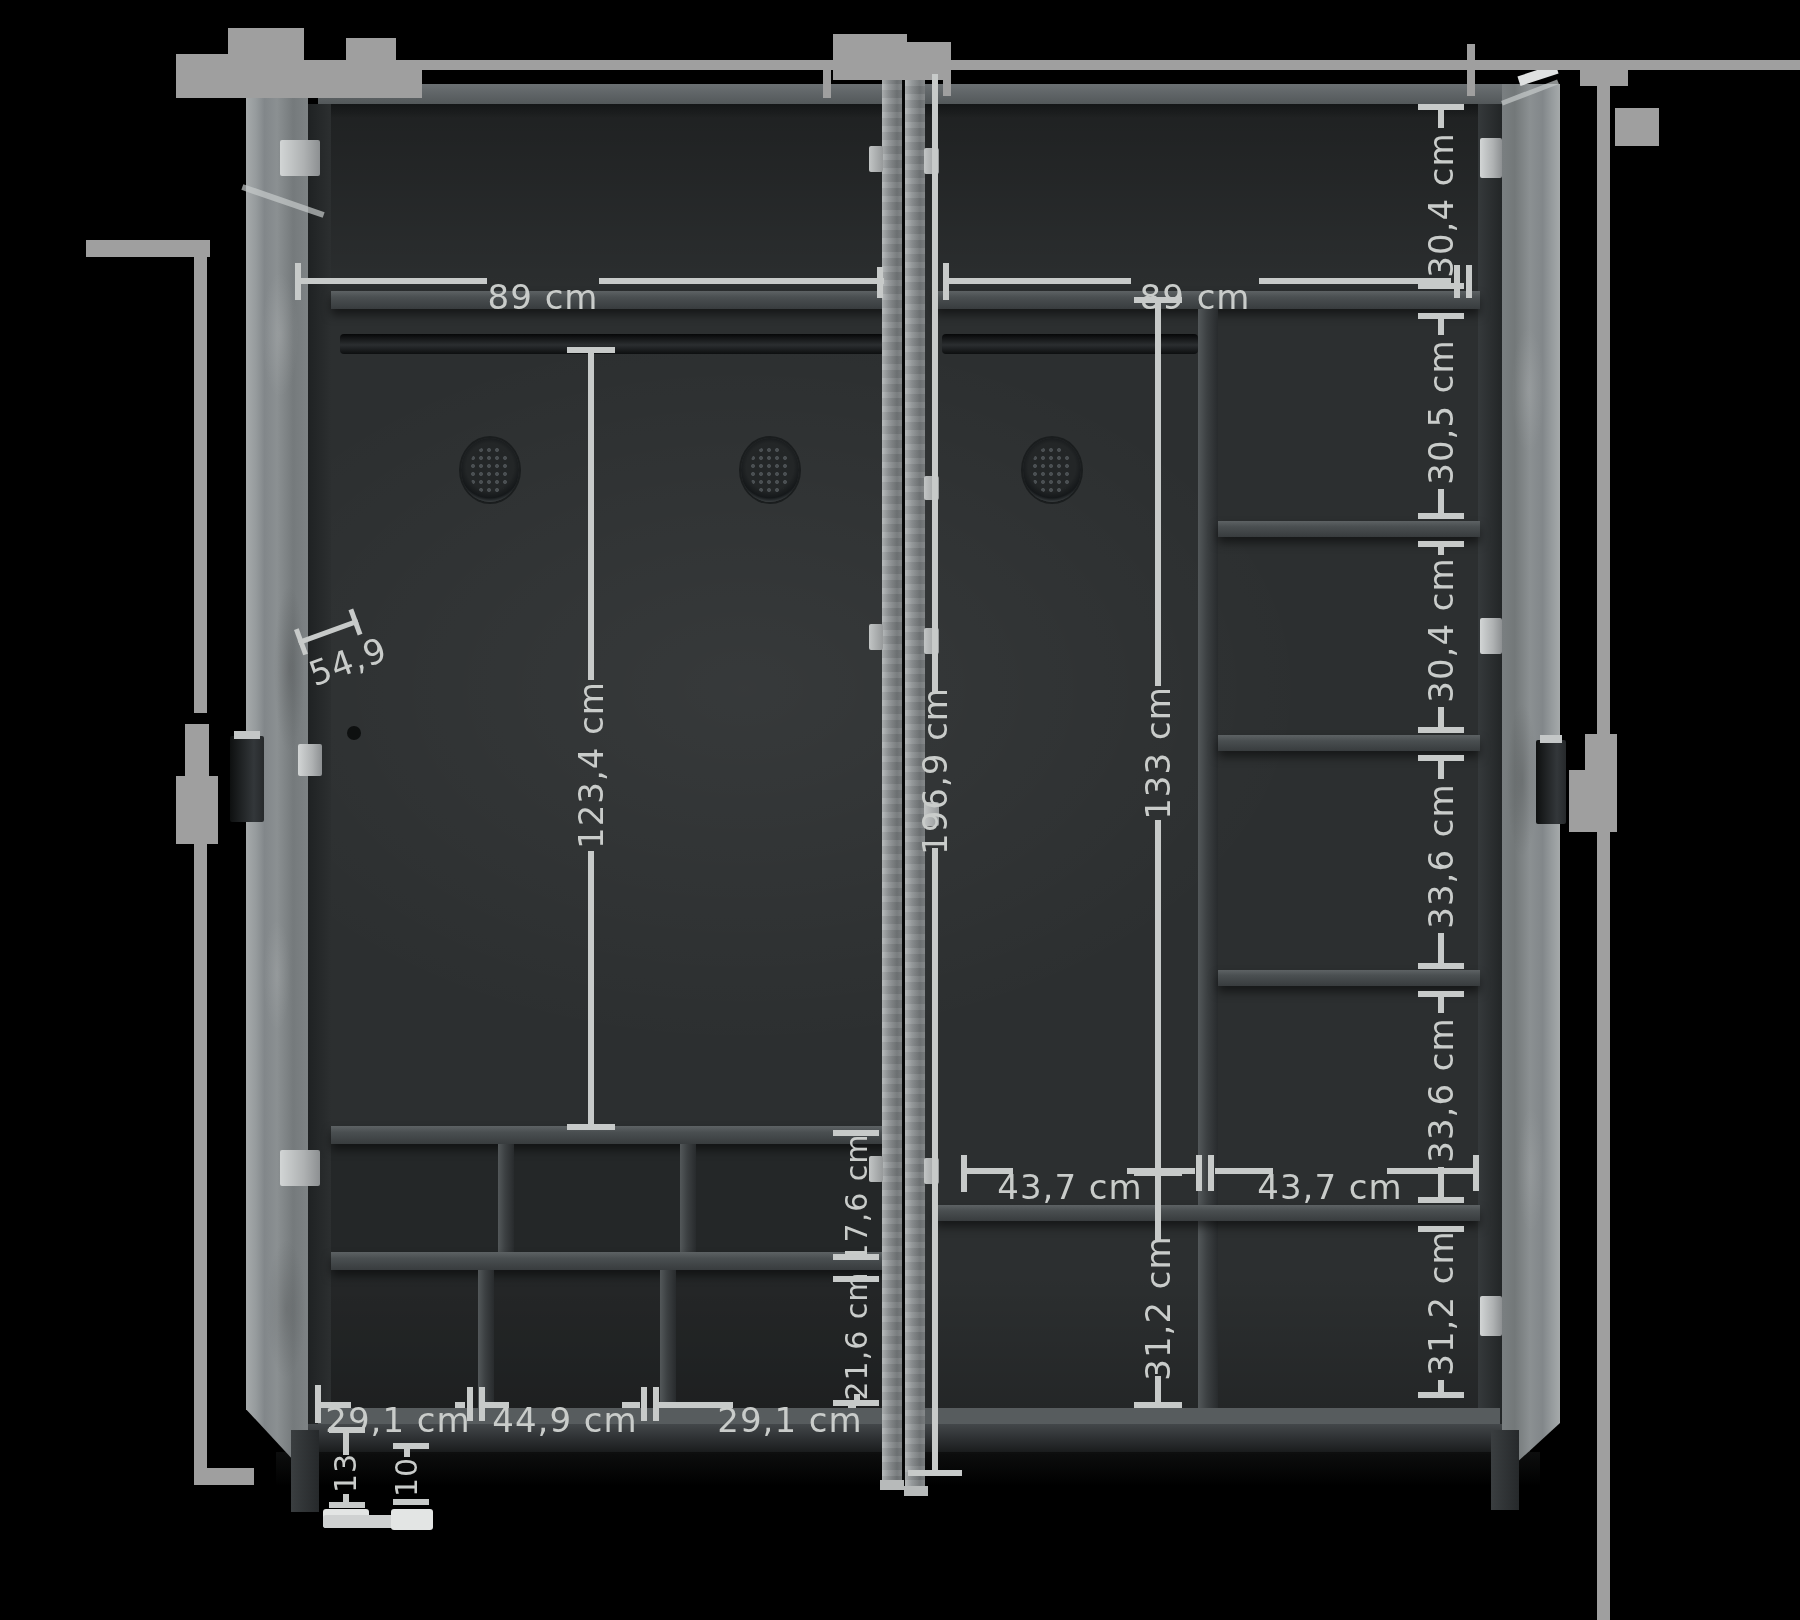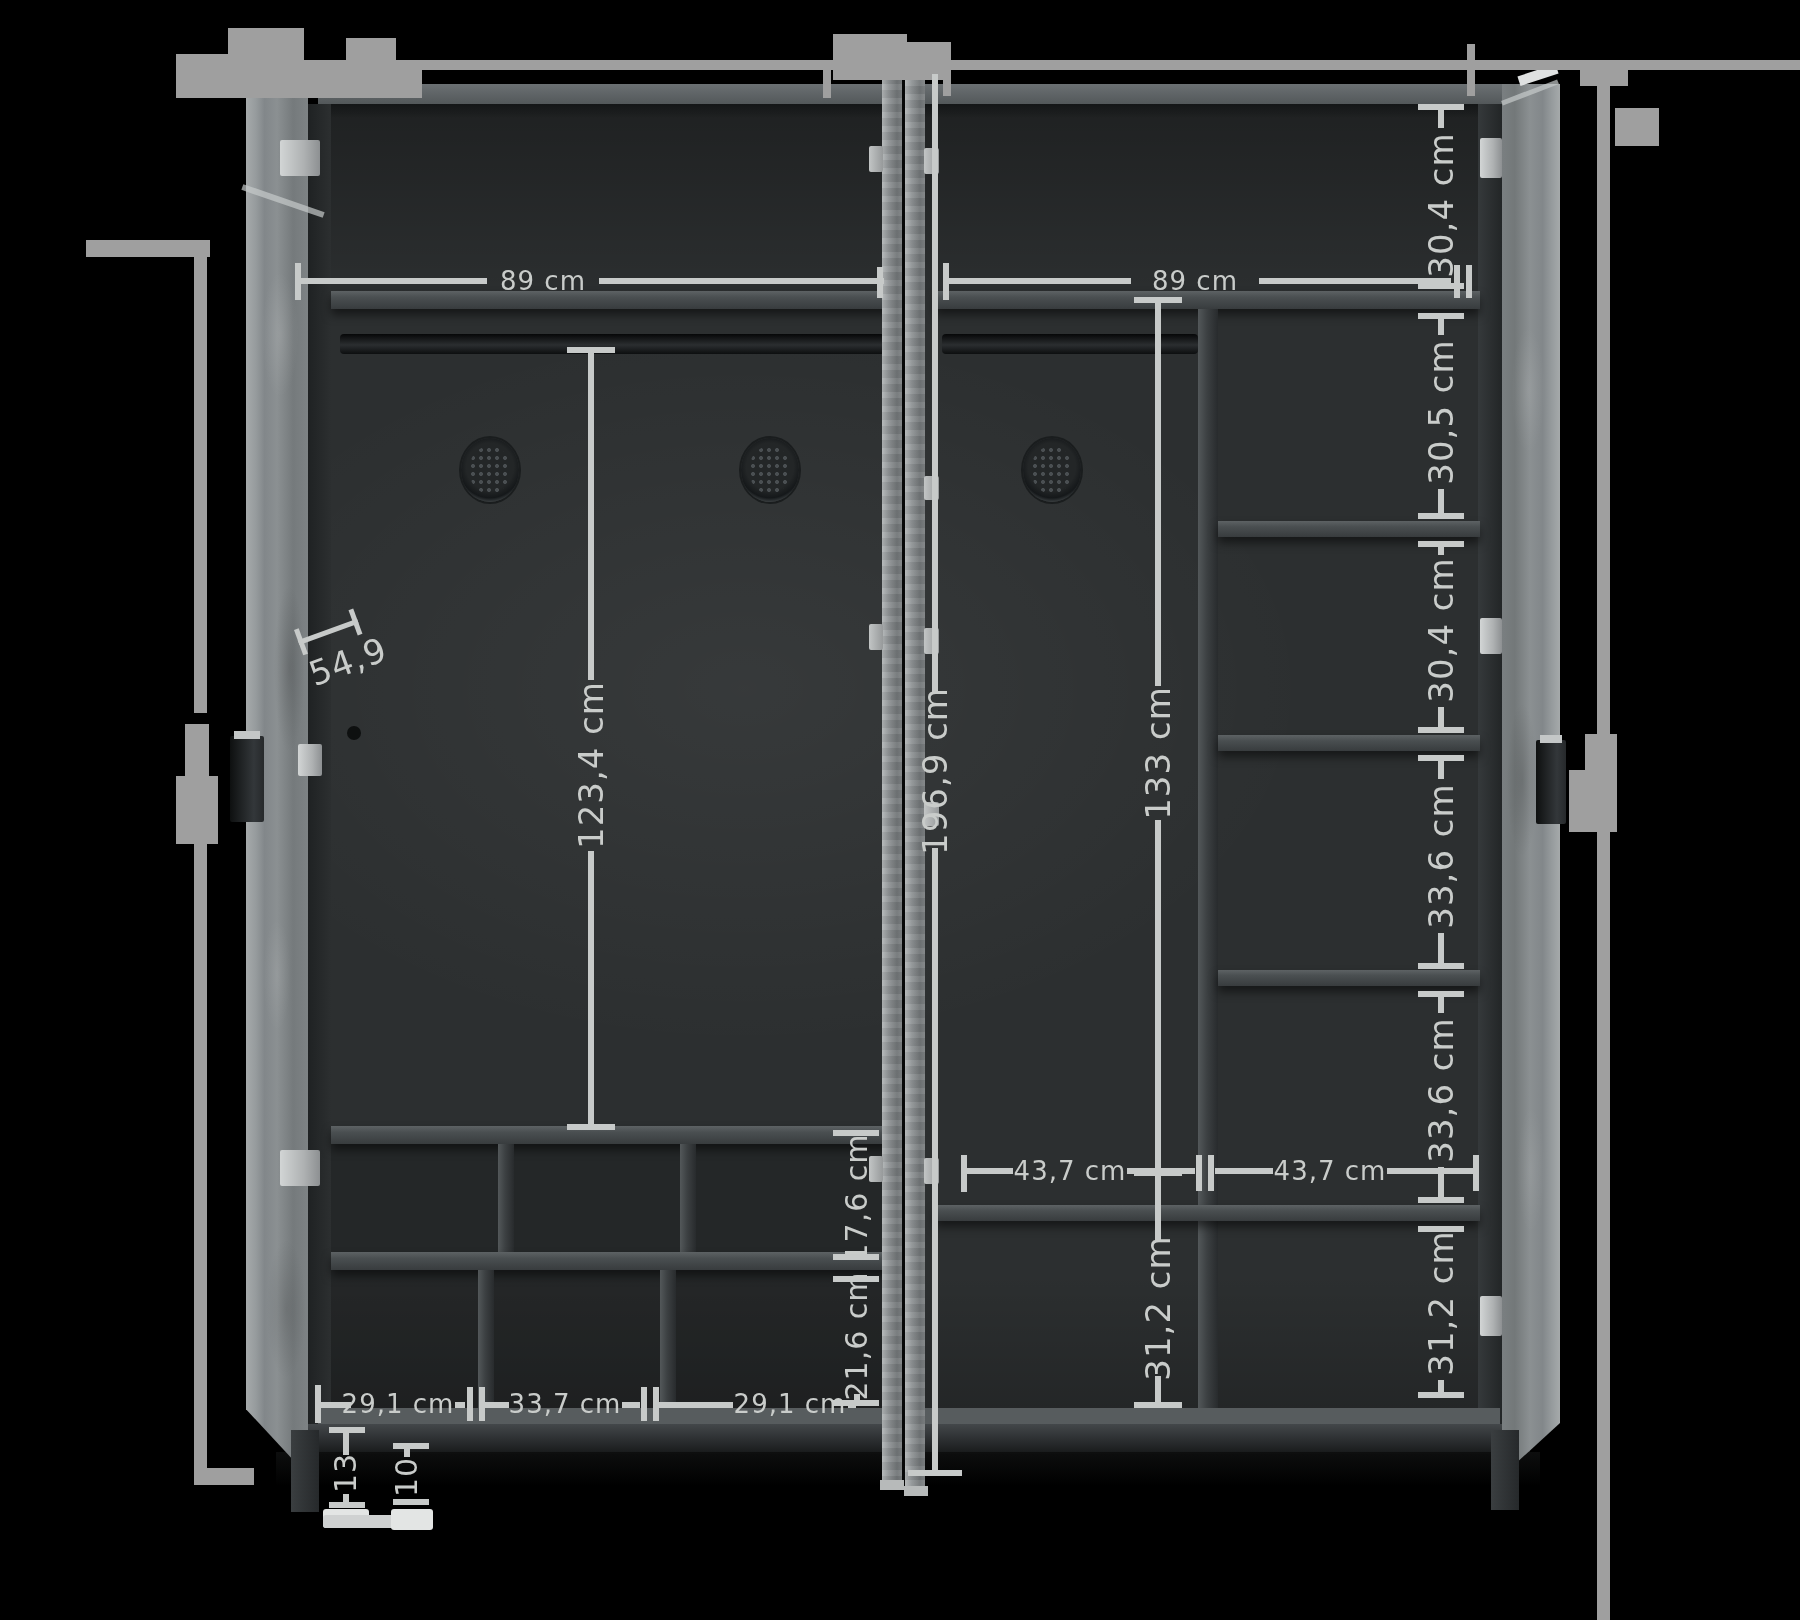--- a/index.html
+++ b/index.html
@@ -2,22 +2,22 @@
 <html><head>
 <meta charset="utf-8">
 <style>
   html,body{margin:0;padding:0;background:#000;}
   #stage{position:relative;width:1800px;height:1620px;background:#000;overflow:hidden;
          font-family:"DejaVu Sans",sans-serif;}
   .abs{position:absolute;}
   .ln{position:absolute;background:#c7cac9;}
   .oln{position:absolute;background:#9f9f9f;}
   .blob{position:absolute;background:#9f9f9f;}
-  .dim{position:absolute;color:#c9ccca;font-size:26px;letter-spacing:1px;white-space:nowrap;
-       transform:translate(-50%,-50%);line-height:1;}
+  .dim{position:absolute;color:#c9ccca;font-size:34px;letter-spacing:1px;white-space:nowrap;
+       transform:translate(-50%,-50%);line-height:1;margin-top:16px;}
   .dimv{position:absolute;color:#c9ccca;font-size:34px;letter-spacing:1px;white-space:nowrap;
        transform:translate(-50%,-50%) rotate(-90deg);line-height:1;}
   .sm{font-size:30px;}
   .shelf{position:absolute;background:linear-gradient(180deg,#5d6264 0%,#4a4f51 35%,#383c3e 100%);
          box-shadow:0 6px 10px rgba(0,0,0,.5);}
   .divider{position:absolute;background:linear-gradient(90deg,#53585a,#3c4042 45%,#282b2d);}
   .rod{position:absolute;background:linear-gradient(180deg,#060708,#2b2e30 55%,#0c0e0f);border-radius:4px;}
   .grommet{position:absolute;width:58px;height:64px;border-radius:50%;
      background:radial-gradient(circle at 50% 45%,#232627 0 52%,#15181a 68%,#3c4143 78%,#4c5154 85%,#1d2022 94%);
      box-shadow:0 0 0 2px #1a1d1e;}
@@ -250,21 +250,21 @@
   <div class="ln" style="left:854px;top:1394px;width:6px;height:8px;"></div>
   <div class="ln" style="left:833px;top:1400px;width:46px;height:6px;"></div>
 
   <div class="ln" style="left:315px;top:1385px;width:6px;height:38px;"></div>
   <div class="ln" style="left:321px;top:1402px;width:30px;height:6px;"></div>
   <div class="dim" style="left:398px;top:1404px;">29,1 cm</div>
   <div class="ln" style="left:455px;top:1402px;width:10px;height:6px;"></div>
   <div class="ln" style="left:467px;top:1387px;width:6px;height:34px;"></div>
   <div class="ln" style="left:479px;top:1387px;width:6px;height:34px;"></div>
   <div class="ln" style="left:485px;top:1402px;width:24px;height:6px;"></div>
-  <div class="dim" style="left:565px;top:1404px;">33,7 cm</div>
+  <div class="dim" style="left:565px;top:1404px;">44,9 cm</div>
   <div class="ln" style="left:622px;top:1402px;width:18px;height:6px;"></div>
   <div class="ln" style="left:641px;top:1387px;width:6px;height:34px;"></div>
   <div class="ln" style="left:653px;top:1387px;width:6px;height:34px;"></div>
   <div class="ln" style="left:659px;top:1402px;width:74px;height:6px;"></div>
   <div class="dim" style="left:790px;top:1404px;">29,1 cm</div>
   <div class="ln" style="left:848px;top:1402px;width:8px;height:6px;"></div>
 
   <div class="ln" style="left:961px;top:1155px;width:6px;height:37px;"></div>
   <div class="ln" style="left:967px;top:1168px;width:46px;height:6px;"></div>
   <div class="dim" style="left:1070px;top:1171px;">43,7 cm</div>

